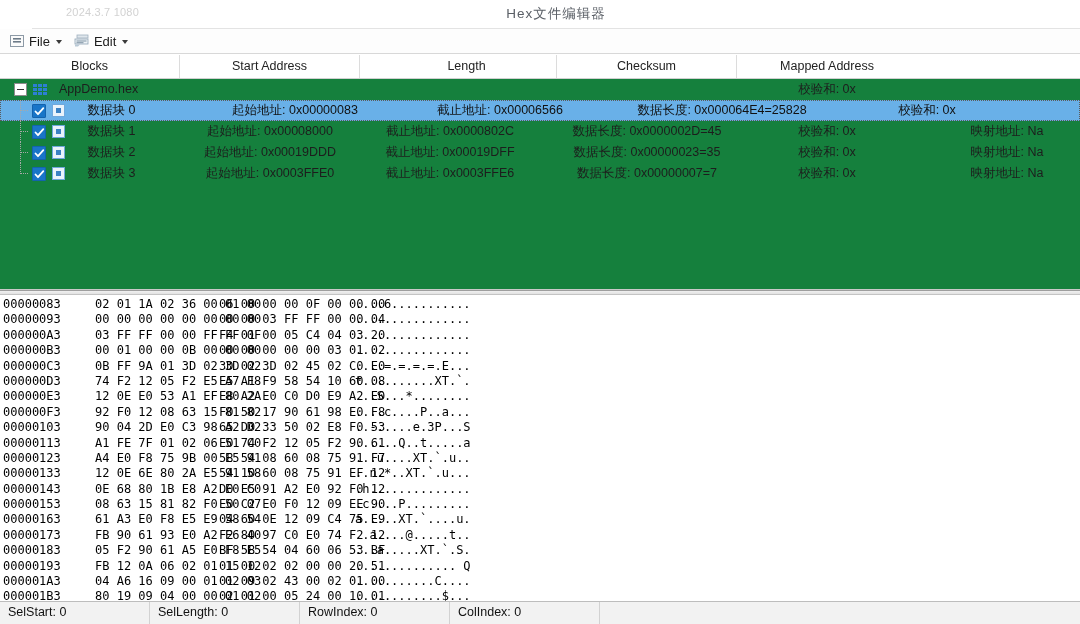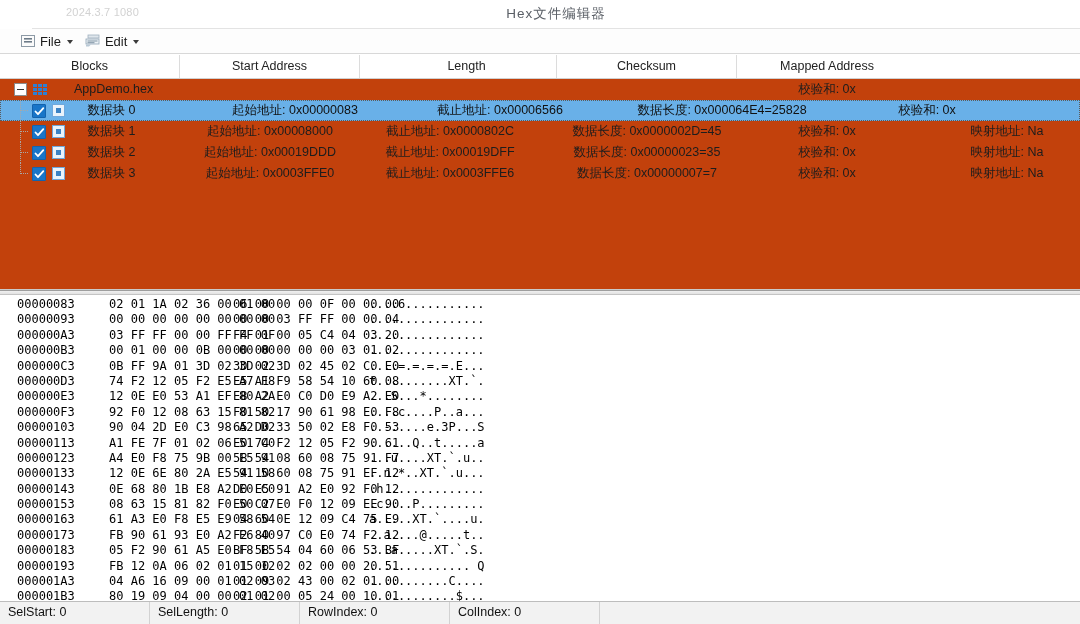--- a/index.html
+++ b/index.html
@@ -54,21 +54,21 @@
   }
 
   
   .menubar {
     height: 24px;
     min-height: 24px;
     background: #fdfdfd;
     border-bottom: 1px solid #d8d8d8;
     display: flex;
     align-items: center;
-    padding-left: 17px;
+    padding-left: 6px;
     gap: 2px;
   }
   .menu-item {
     display: flex;
     align-items: center;
     gap: 4px;
     padding: 2px 7px 2px 3px;
     font-size: 13px;
     color: #1b1b1b;
     cursor: default;
@@ -89,21 +89,21 @@
     align-items: center;
     justify-content: center;
     flex: 0 0 16px;
   }
   .ico svg { display: block; }
 
   
   .blocks-panel {
     height: 235px;
     min-height: 235px;
-    background: #c2410c;
+    background: #15803d;
     position: relative;
     border-bottom: 1px solid #c9c9c9;
     overflow: hidden;
   }
   .bt-header {
     display: flex;
     height: 24px;
     background: #ffffff;
     border-bottom: 1px solid #d0d0d0;
     align-items: center;
@@ -184,21 +184,21 @@
     width: 14px; height: 12px;
     margin-left: 6px;
     flex: 0 0 14px;
     display: grid;
     grid-template-columns: repeat(3, 1fr);
     grid-template-rows: repeat(3, 1fr);
     gap: 1px;
   }
   .grid-icon i { background: #2d7fd3; display: block; }
   .root-label {
-    margin-left: 27px;
+    margin-left: 12px;
     font-size: 12.5px;
     color: #1d1d1d;
   }
   .tline {
     width: 26px;
     flex: 0 0 26px;
     height: 21px;
     position: relative;
   }
   .tline::before {
@@ -257,21 +257,21 @@
     position: relative;
     overflow: hidden;
     border-top: 1px solid #9e9e9e;
   }
   .hex-topline {
     height: 3px;
     background: linear-gradient(#f0f0f0, #e2e2e2);
     border-bottom: 1px solid #c4c4c4;
   }
   .hex-body {
-    padding: 2px 0 0 17px;
+    padding: 2px 0 0 3px;
     font-family: "DejaVu Sans Mono", "Liberation Mono", monospace;
     font-size: 12px;
     line-height: 15.4px;
     color: #000;
     letter-spacing: 0px;
     white-space: pre;
   }
   .hex-row { display: flex; height: 15.4px; }
   .hx-addr { width: 92px; flex: 0 0 92px; }
   .hx-g1   { width: 124px; flex: 0 0 124px; }

